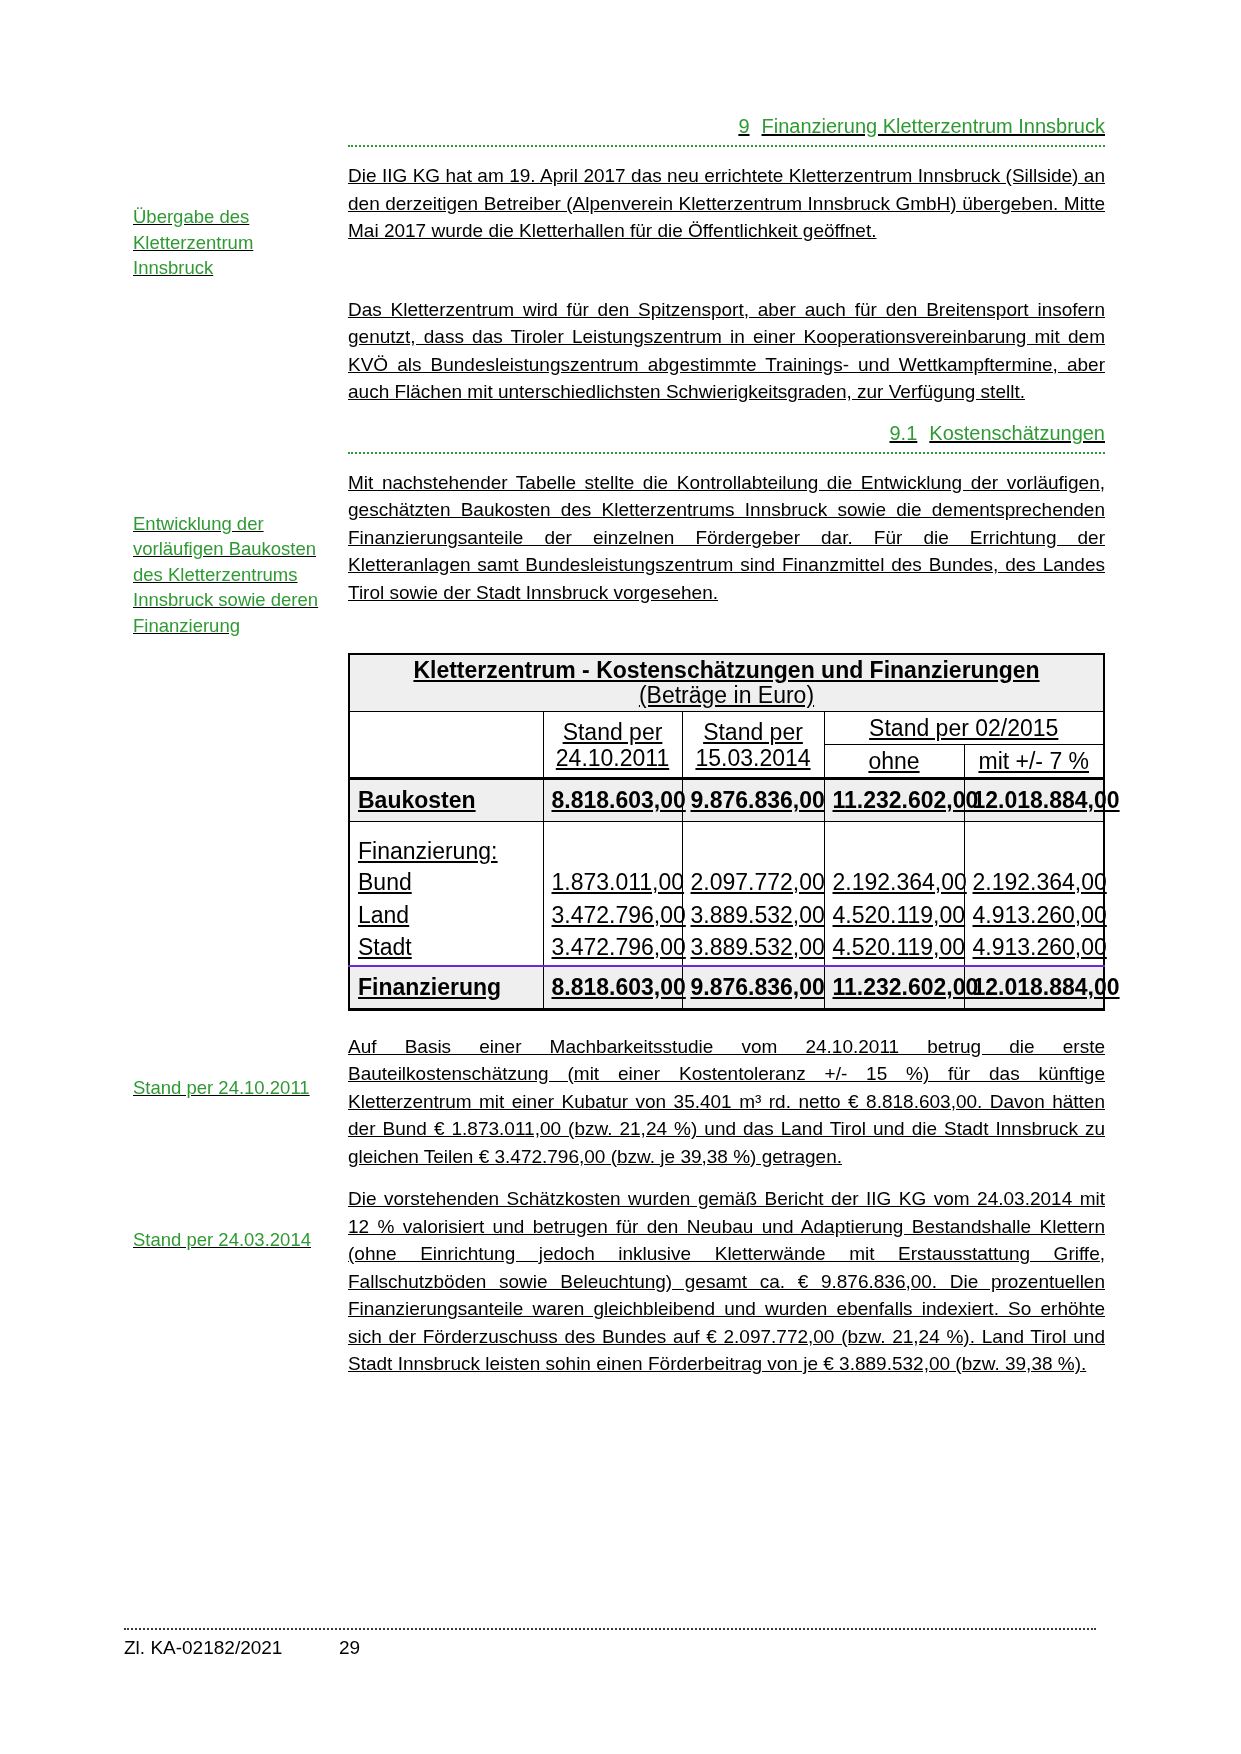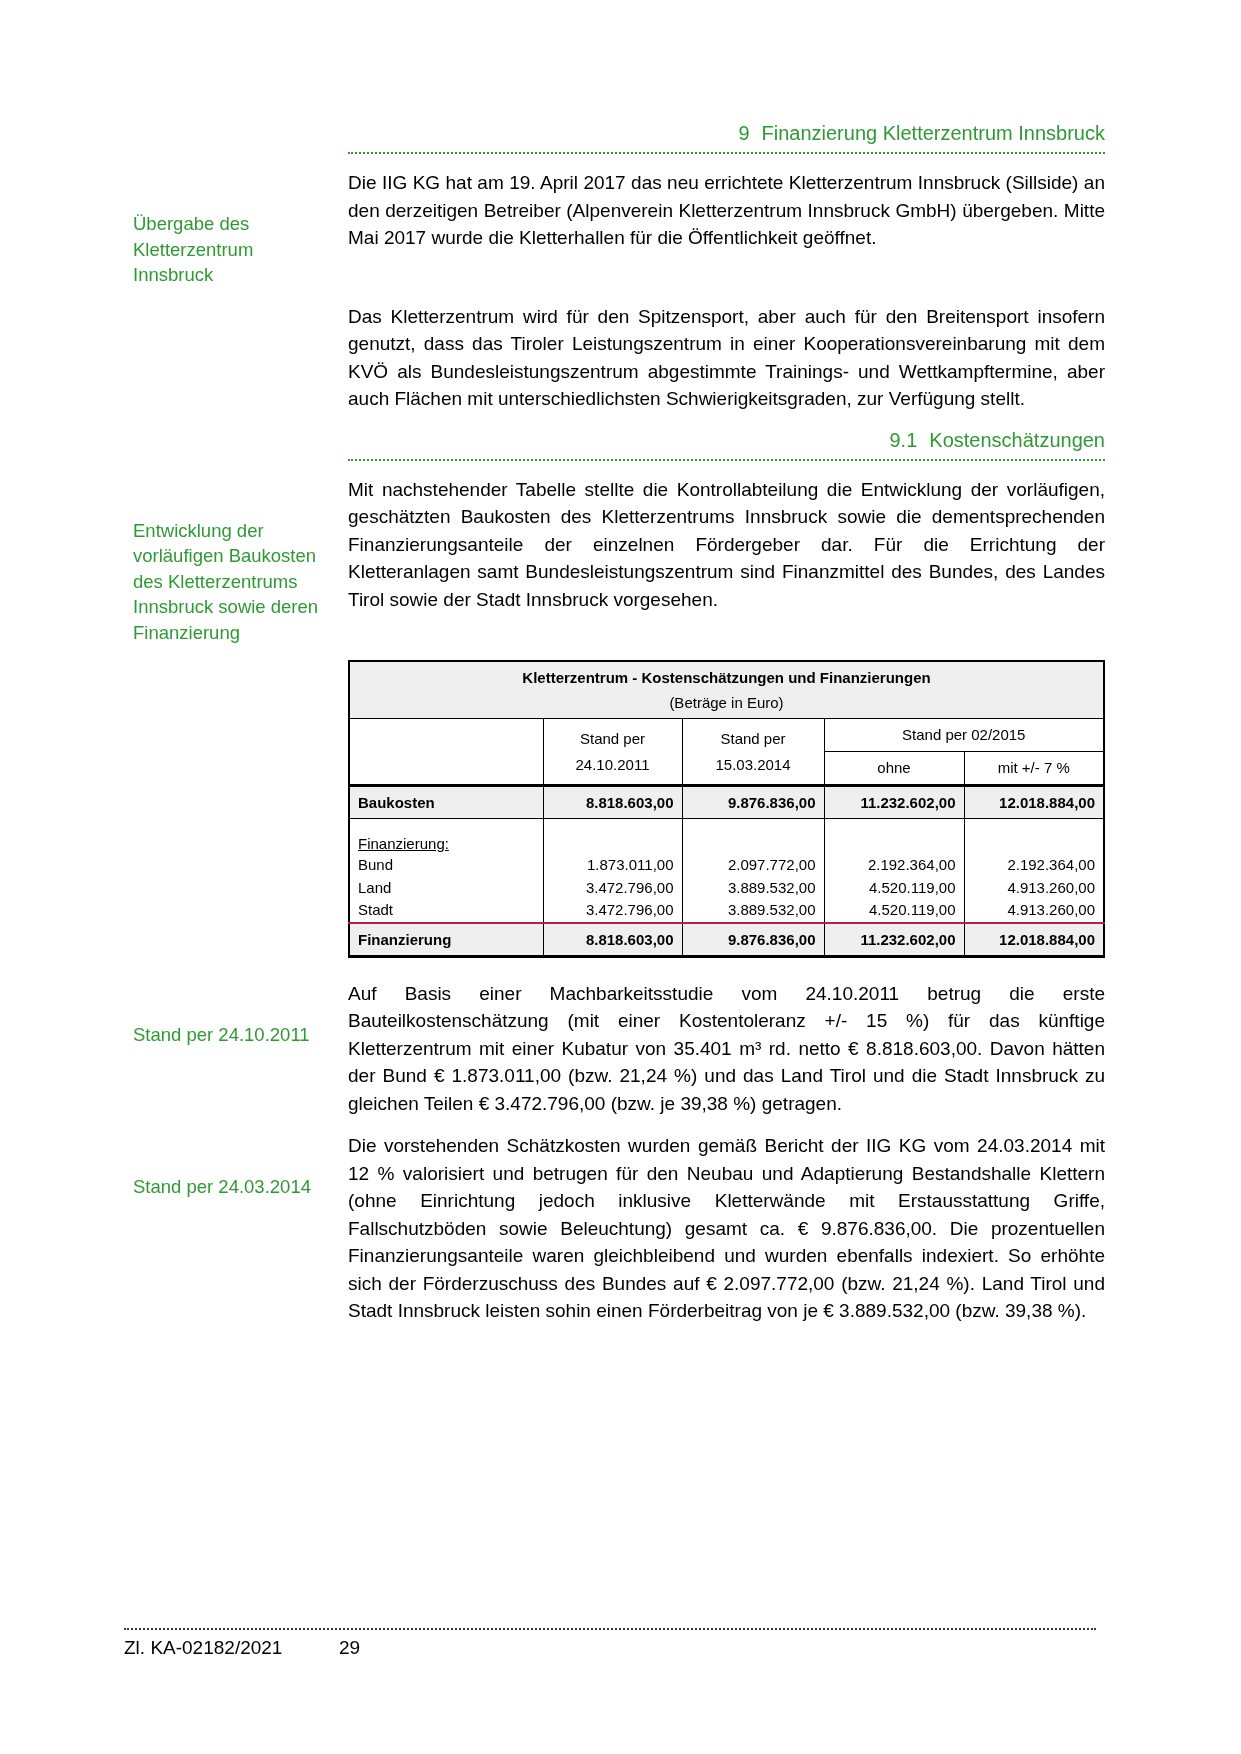--- a/index.html
+++ b/index.html
@@ -6,22 +6,23 @@
   .page {
     position:relative;
     width:1241px; height:1754px;
     margin:0 auto;
     background:#ffffff;
     color:#000;
     font-family:"Liberation Sans", sans-serif;
   }
   .content {
     position:absolute;
-    left:133px; top:121px;
+    left:133px; top:114px;
     width:972px;
+    text-decoration:underline;
   }
   .row { display:flex; margin-bottom:15px; }
   .side {
     flex:0 0 215px; width:215px;
     box-sizing:border-box;
     padding-right:22px; padding-top:2px;
     color:var(--green);
     font-size:18.5px; line-height:25.5px;margin-top:40px;
   }
   .main {
@@ -41,40 +42,40 @@
   .hnum { margin-right:12px; }
   .dotted-rule { border-bottom:2px dotted var(--green); height:0; }
 
   .table-wrap { margin-left:215px; margin-top:10px; margin-bottom:22px; }
   table.ktable {
     border-collapse:collapse;
     width:100%;
     table-layout:fixed;
     border:2px solid #000;
     border-bottom:3px solid #000;
-    font-size:15px;
+    font-size:23px;
   }
   .ktable td { border:1px solid #000; padding:3px 8px; }
   .t-title {
     background:var(--shade);
     text-align:center;
     padding:6px 4px 8px 4px;
   }
   .tt1 { font-weight:bold; line-height:25px; }
   .tt2 { line-height:25px; }
   .hdrc { text-align:center; padding:2px 4px; line-height:26px; }
   .hb { border-bottom:3px solid #000 !important; }
   .shade { background:var(--shade); }
   .bold td { font-weight:bold; }
   .rowpad td { padding-top:7px; padding-bottom:7px; }
   .num { text-align:right; }
   .finz-label td { border-bottom:none; padding-top:16px; padding-bottom:2px; }
   .ulab { text-decoration:underline; }
   .nl td { border-top:none; border-bottom:none; padding-top:2px; padding-bottom:3.5px; }
-  .ht td { border-top:2px solid #be185d; }
+  .ht td { border-top:2px solid #6d28d9; }
 
   .footer {
     position:absolute;
     left:124px; top:1628px;
     width:972px;
     border-top:2px dotted #3a3a3a;
     padding-top:7px;
     display:flex;
     font-size:19px;
   }

